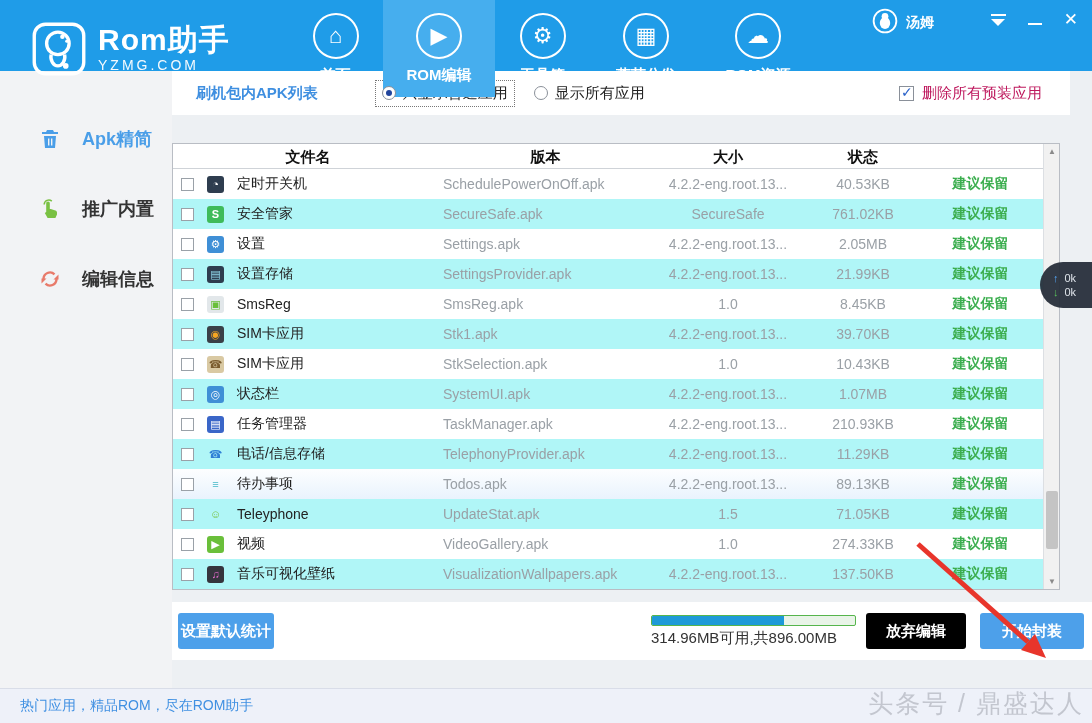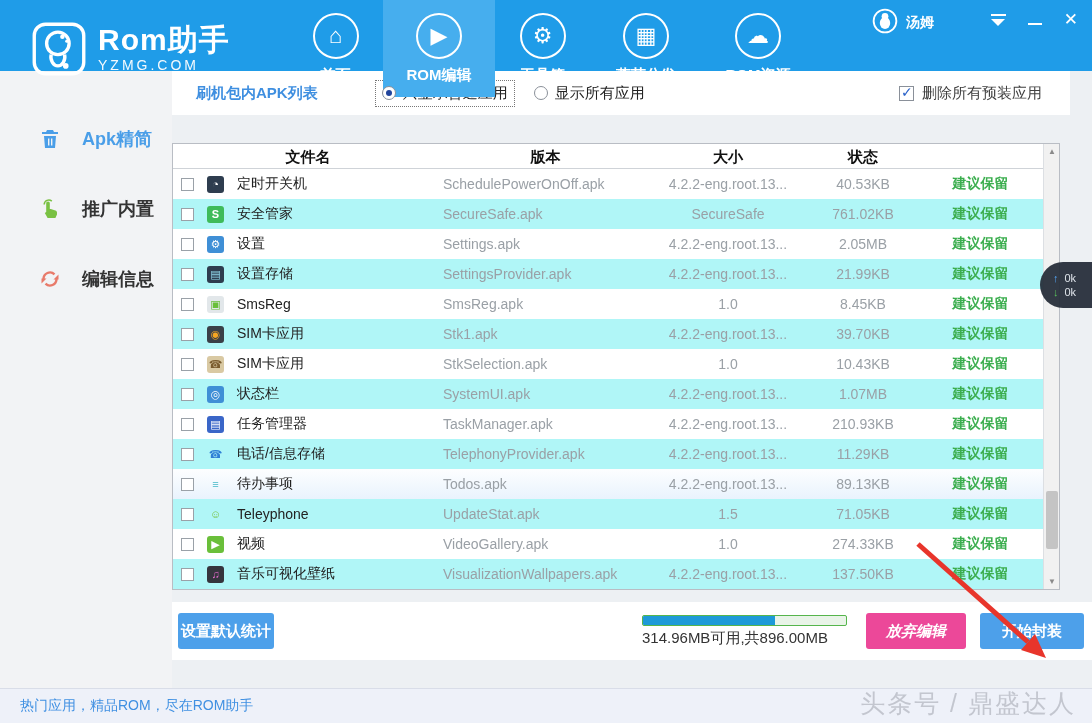--- a/index.html
+++ b/index.html
@@ -53,21 +53,21 @@
   .radio-item.focused { outline:1px dotted #777; }
   .radio-circle { width:14px; height:14px; border-radius:50%; border:1px solid #8a9099; background:#fff;
                   position:relative; flex:0 0 auto; }
   .radio-item.checked .radio-circle::after { content:""; position:absolute; left:3px; top:3px;
                   width:6px; height:6px; border-radius:50%; background:#20449c; }
   .radio-label { font-size:15px; color:#222; }
   .cb-item { margin-left:auto; display:flex; align-items:center; gap:8px; padding-right:18px; cursor:pointer; }
   .cb-box { width:15px; height:15px; border:1px solid #8a9099; background:#fff; position:relative; }
   .cb-item.checked .cb-box::after { content:"✓"; position:absolute; left:1px; top:-3px;
                   color:#2a62c9; font-size:14px; font-weight:bold; }
-  .cb-label { font-size:15px; color:#404040; }
+  .cb-label { font-size:15px; color:#be185d; }
 
   
   .table-wrap { margin:28px 32px 0 0; background:#fff; border:1px solid #b9bdc4; position:relative;
                 width:888px; }
   .thead { display:grid; grid-template-columns:270px 205px 160px 110px 125px; height:25px;
            border-bottom:1px solid #cfd3d8; }
   .thead .th { font-size:15px; font-weight:bold; color:#111; text-align:center; line-height:25px; }
   .tbody { width:870px; }
   .trow { display:grid; grid-template-columns:34px 26px 210px 205px 160px 110px 125px; height:30px;
           align-items:center; background:#fff; cursor:default; }
@@ -96,28 +96,28 @@
   .footer { margin-top:12px; height:58px; background:#fff; display:flex; align-items:center;
             padding:0 8px 0 6px; }
   .btn { border:none; border-radius:3px; color:#fff; font-size:15px; font-weight:bold;
          height:36px; cursor:pointer; font-family:inherit; }
   .btn-stats { width:96px; background:#4da0ea; }
   .progress-stack { margin-left:auto; width:205px; }
   .progress-track { height:11px; border:1px solid #56b54c; background:#e9f4e8; border-radius:2px;
                     overflow:hidden; }
   .progress-fill { height:100%; background:#1d9ad8; }
   .storage-text { font-size:15px; color:#333; margin-top:3px; white-space:nowrap; }
-  .btn-abandon { width:100px; background:#ec4899; margin-left:19px;font-style:italic; }
+  .btn-abandon { width:100px; background:#000000; margin-left:10px; }
   .btn-start { width:104px; background:#4da0ea; margin-left:14px; }
 
   
   .statusbar { height:35px; background:#eef1f9; border-top:1px solid #d9dde8; flex:0 0 auto;
                display:flex; align-items:center; padding-left:20px; position:relative; }
   .status-text { color:#4090e2; font-size:14px; }
-  .watermark { position:absolute; right:16px; bottom:3px; font-size:25px; color:#c3c6cf;
+  .watermark { position:absolute; right:8px; bottom:3px; font-size:25px; color:#c3c6cf;
                letter-spacing:2px; white-space:nowrap; }
 
   
   .speed-widget { position:absolute; top:262px; right:0; width:52px; height:46px;
                   background:rgba(36,43,55,.93); border-radius:23px 0 0 23px; z-index:40;
                   display:flex; flex-direction:column; justify-content:center; gap:3px;
                   padding-left:13px; cursor:pointer; }
   .speed-row { display:flex; align-items:center; gap:6px; font-size:11px; color:#dfe4ea; line-height:1; }
   .sp-up { color:#53a6f5; font-size:11px; }
   .sp-down { color:#58c05a; font-size:11px; }

